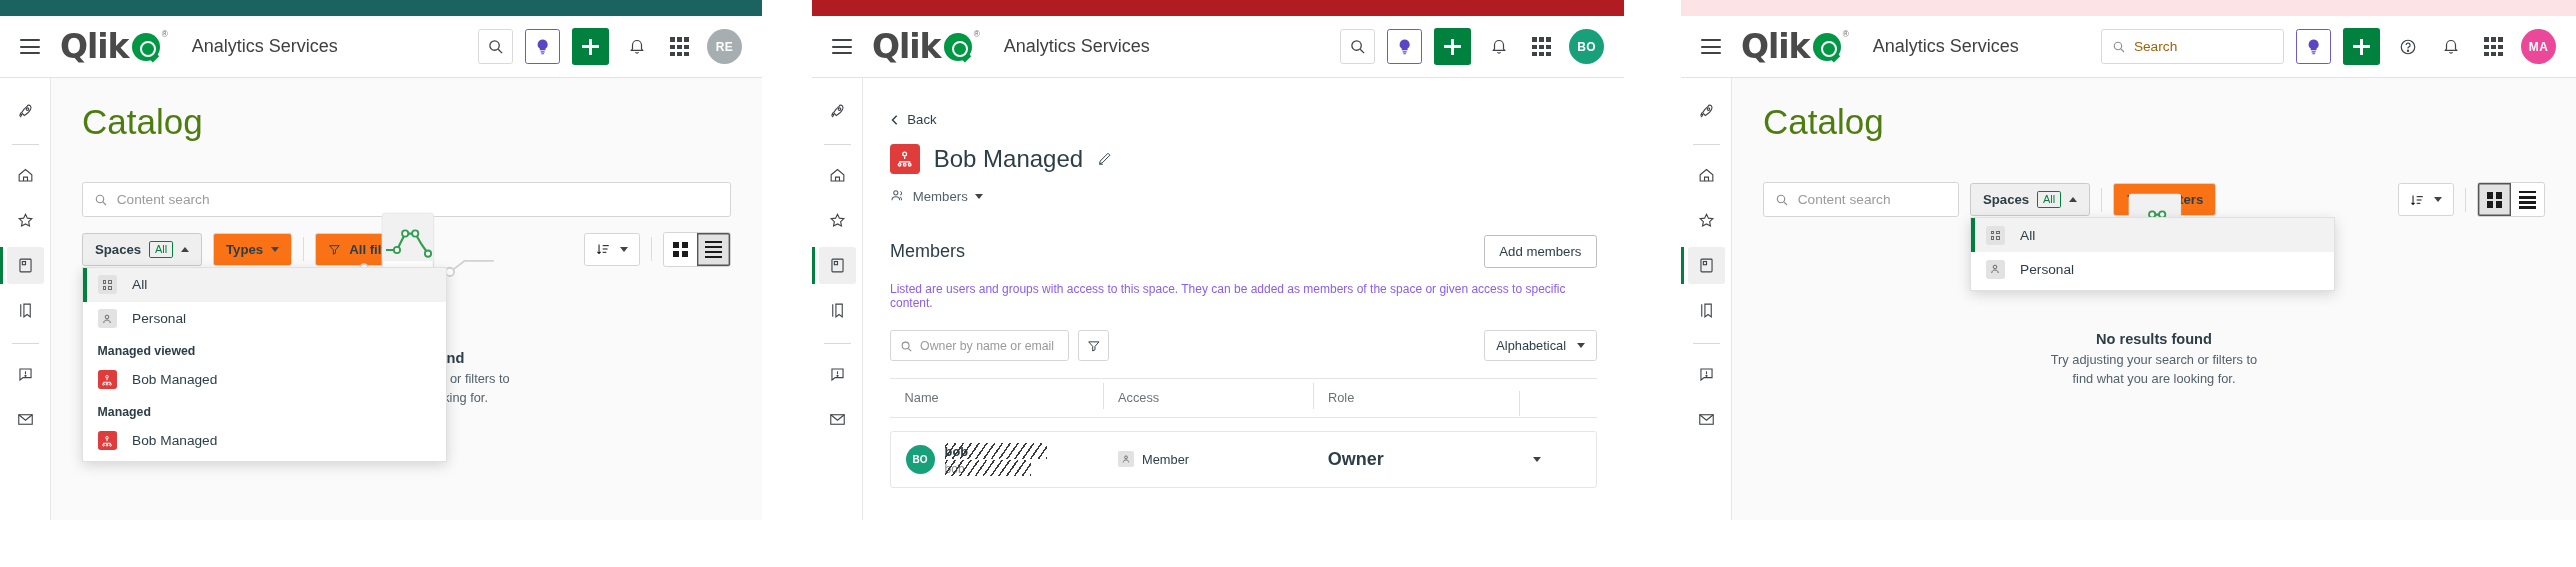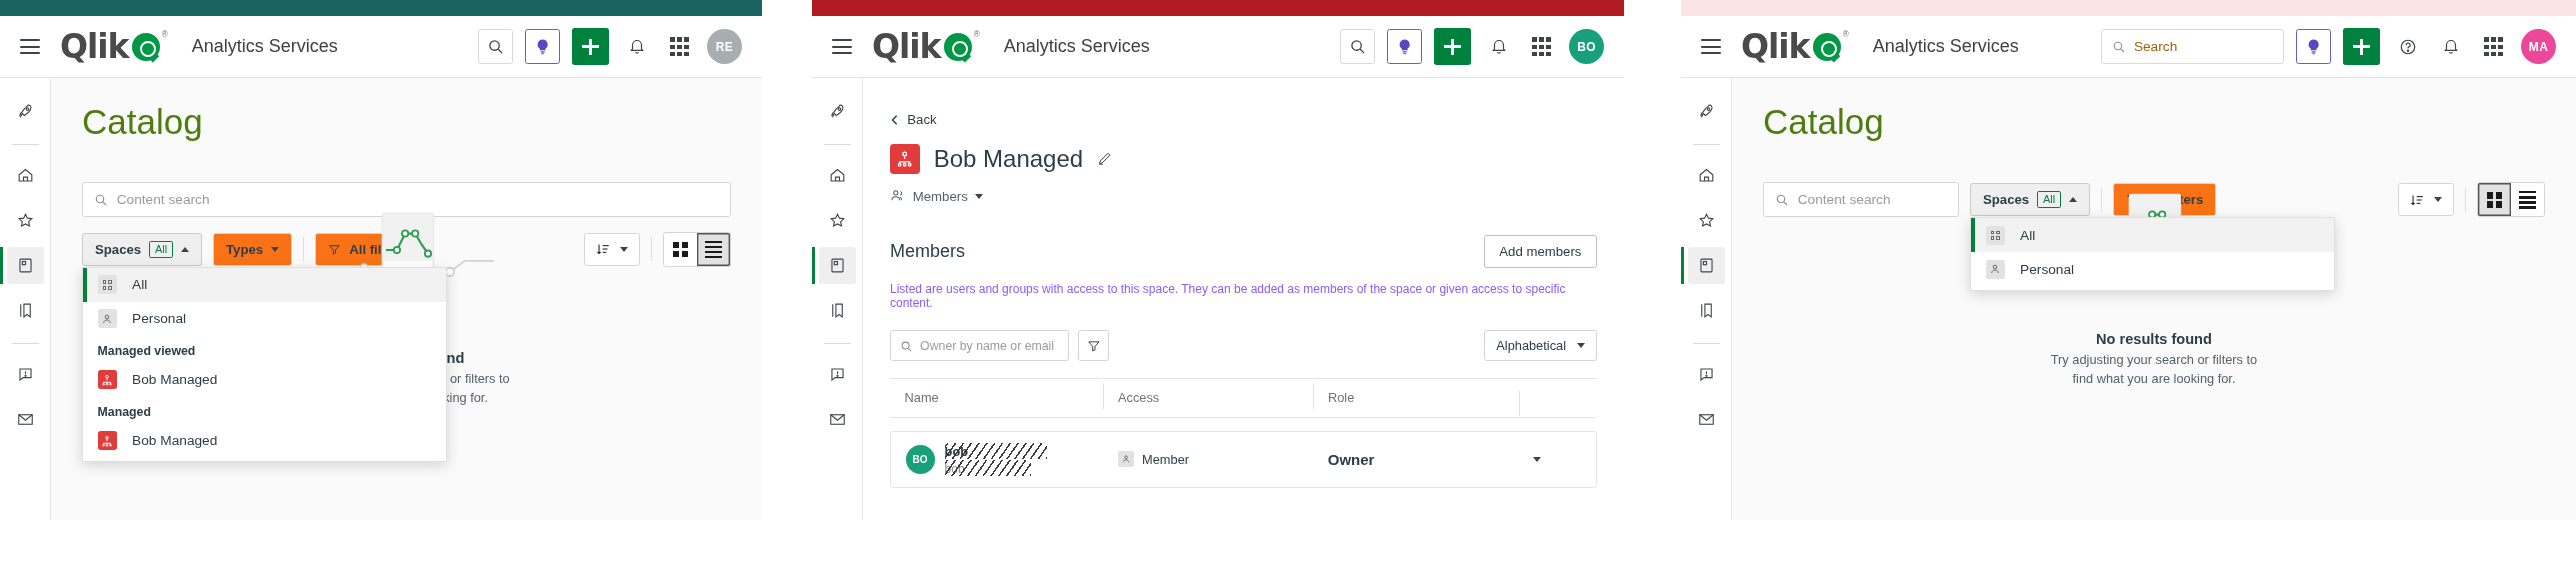--- a/index.html
+++ b/index.html
@@ -224,21 +224,21 @@
     position: absolute; left: 0; top: 0; right: 0; bottom: 0;
     background: repeating-linear-gradient(-55deg, #3a3a3a 0 1.5px, transparent 1.5px 6.4px);
   }
   .u-name { font-size: 12.8px; font-weight: 700; color: #2c3e47; }
   .u-mail { font-size: 12px; color: #8a8a8a; margin-top: 1.8px; }
   .tag-mini {
     width: 15.5px; height: 15.5px; background: #e2e2e2; border-radius: 1.8px;
     display: flex; align-items: center; justify-content: center; flex: none; margin-right: 8.2px;
   }
   .cell-txt { font-size: 12.8px; color: #2c3e47; }
-  .cell-role { font-size: 15px; font-weight: 700; color: #2c3e47; text-align: center; }
+  .cell-role { font-size: 18px; font-weight: 700; color: #2c3e47; text-align: center; }
 
   
   .illus { width: 192px; height: 137px; position: relative; }
 </style>
 </head>
 <body>
 
 <div class="stage">
 
   <div class="panel p1">

